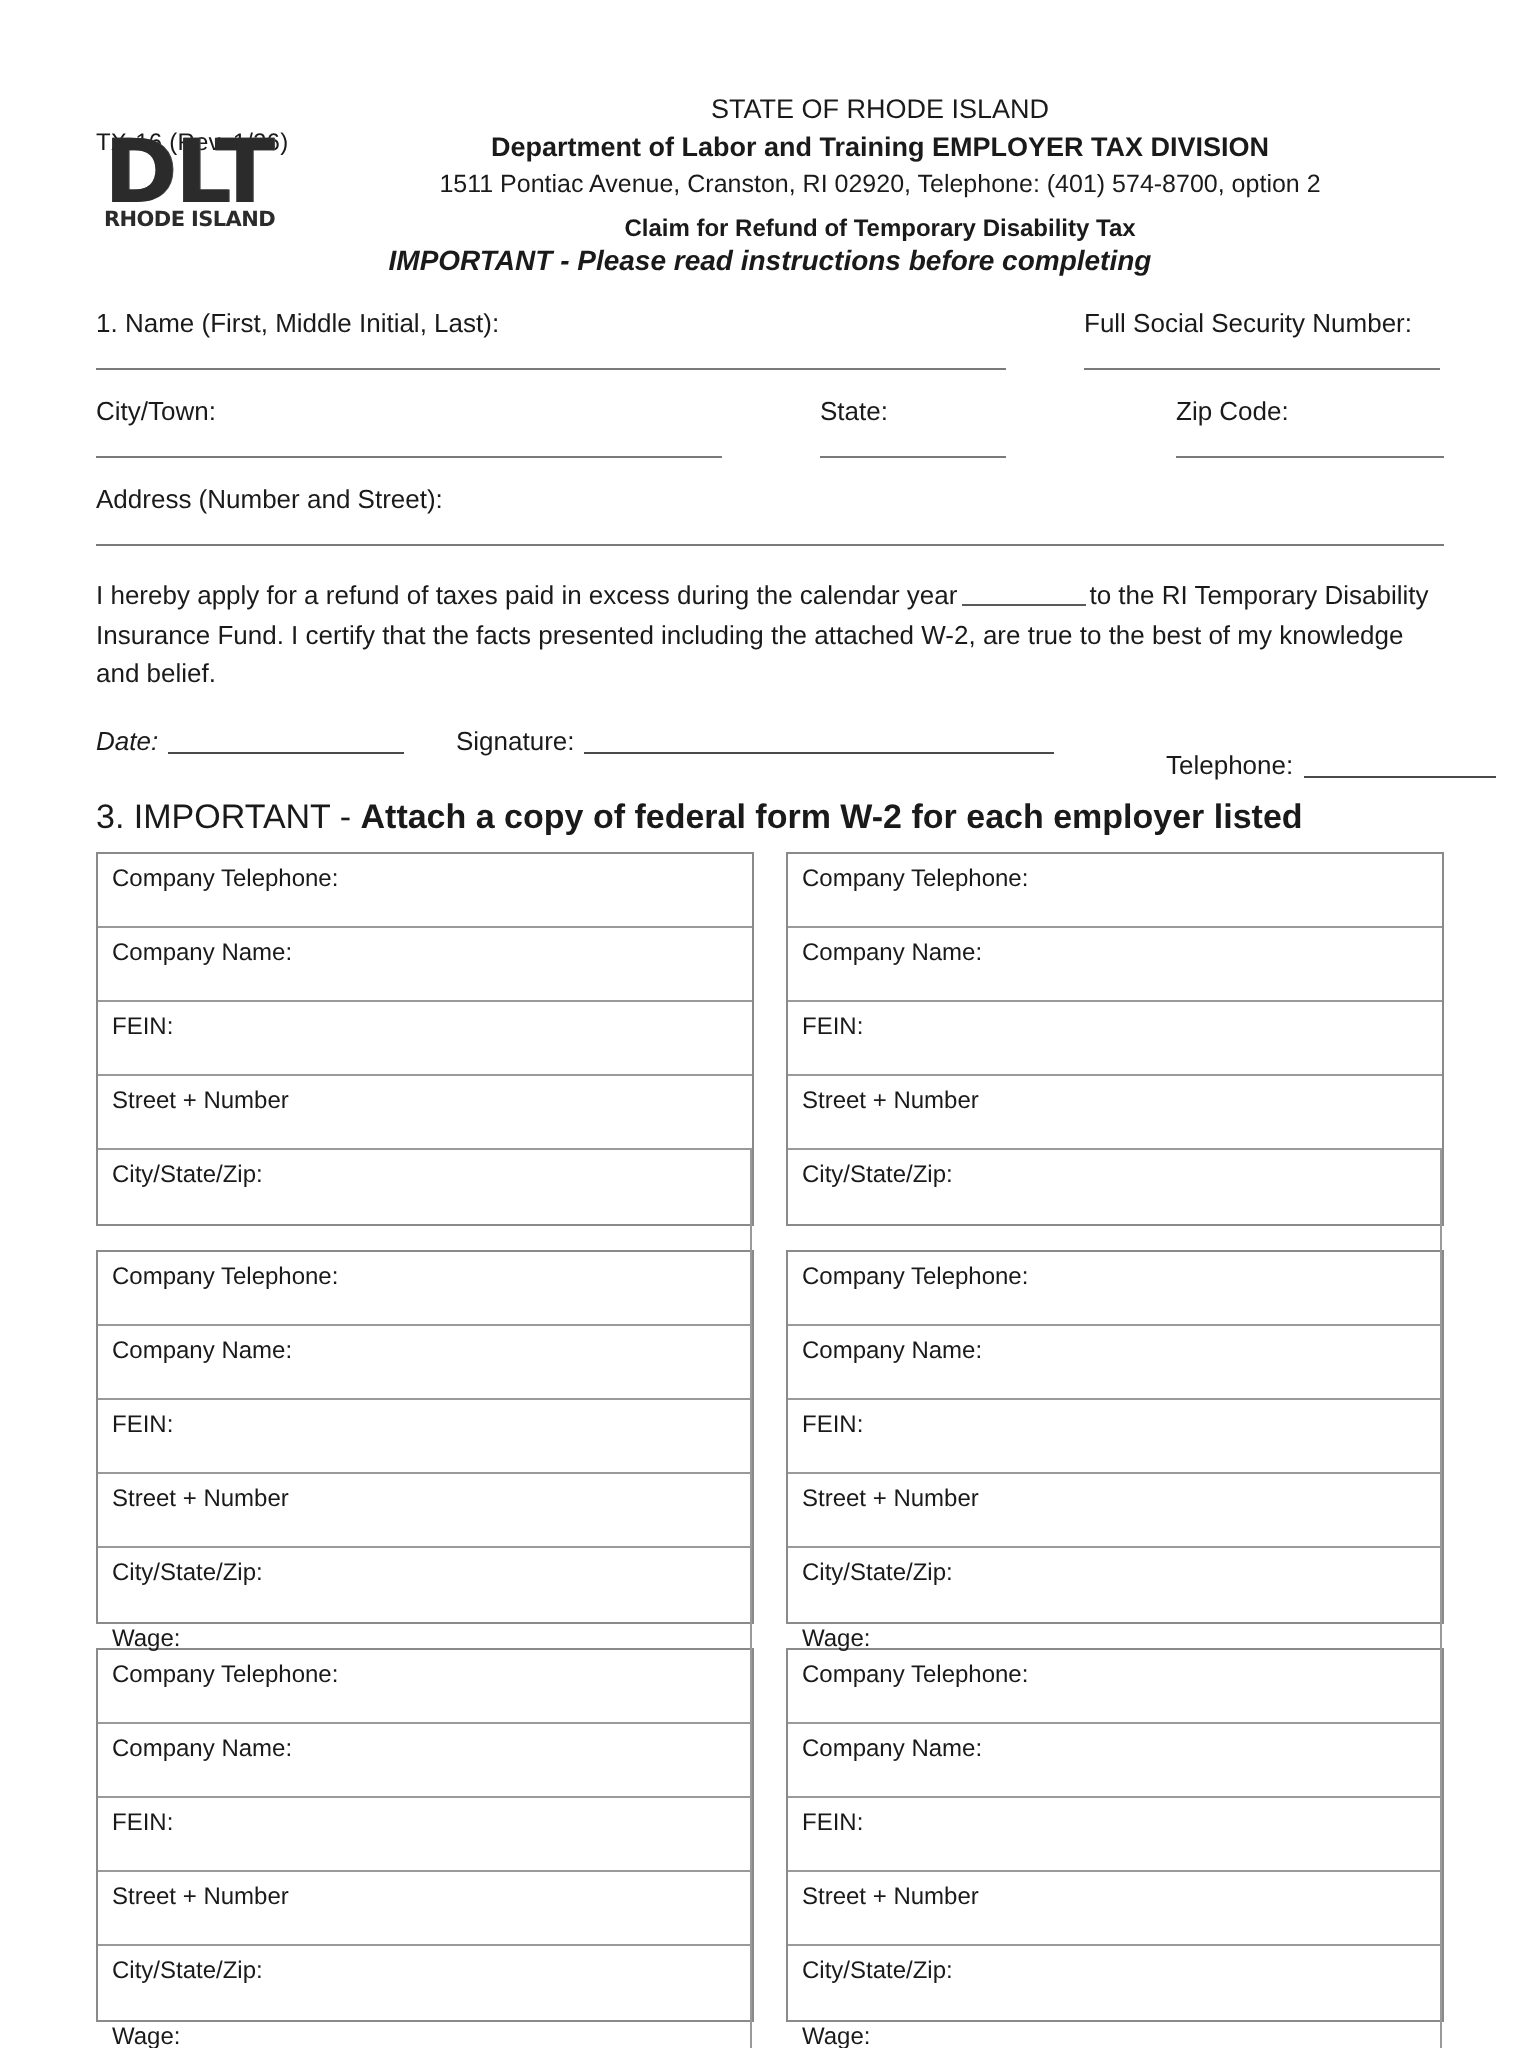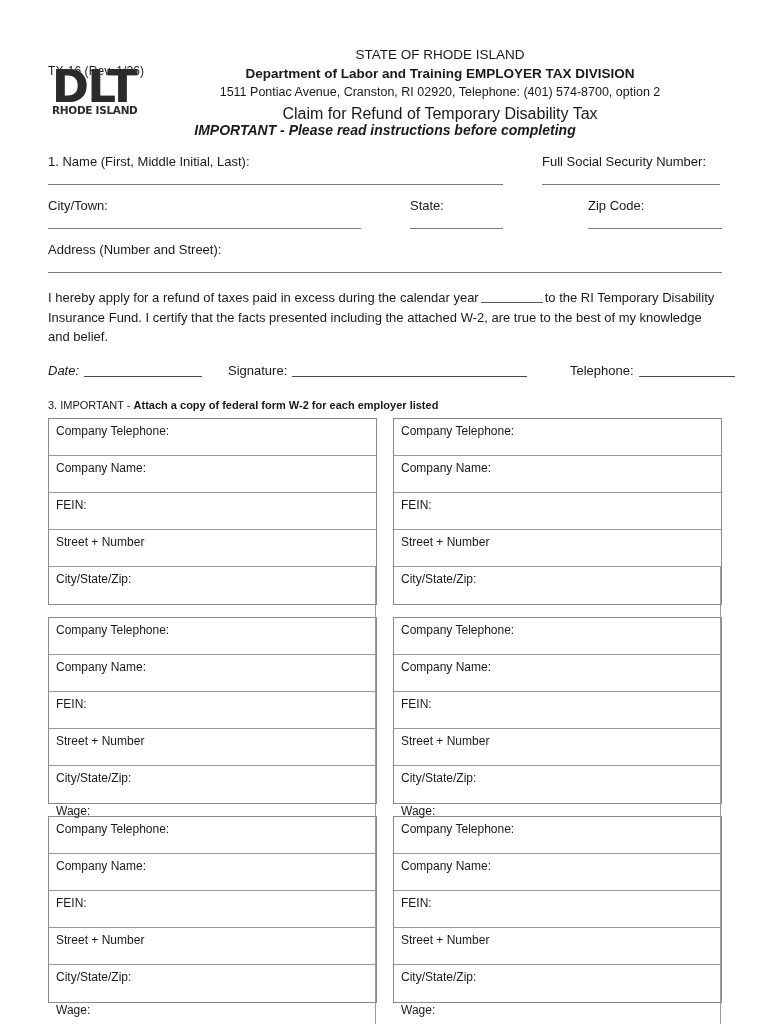--- a/index.html
+++ b/index.html
@@ -76,22 +76,22 @@
   .hdr-2 {
     font-size: 13.5px;
     font-weight: bold;
     line-height: 19px;
   }
   .hdr-3 {
     font-size: 12.5px;
     line-height: 18px;
   }
   .hdr-4 {
-    font-size: 16px;
-    font-weight: normal;
+    font-size: 12px;
+    font-weight: bold;
     line-height: 24px;
     margin-top: 1px;
   }
   .important-note {
     text-align: center;
     font-size: 14px;
     font-weight: bold;
     font-style: italic;
     margin-top: 17px;
   }
@@ -147,21 +147,21 @@
     display: inline-block;
     border-bottom: 1.6px solid #4a4a4a;
     height: 13px;
     margin-left: 5px;
     vertical-align: -2px;
   }
 
   .sec3 {
     padding: 0 48px;
     margin-top: 6px;
-    font-size: 11px;
+    font-size: 17px;
     white-space: nowrap;
   }
   .sec3 .b { font-weight: bold; }
 
   
   .emp-area {
     padding: 0 48px;
     margin-top: 7px;
   }
   .emp-group {
@@ -250,21 +250,21 @@
     </div>
   </div>
 
   <div class="sec2">
     <p><span>I hereby apply for a refund of taxes paid in excess during the calendar year</span><span class="blank-inline"></span><span>to the RI Temporary Disability Insurance Fund. I certify that the facts presented including the attached W-2, are true to the best of my knowledge and belief.</span></p>
   </div>
 
   <div class="sigrow">
     <div class="sigitem" style="left:48px;font-style:italic;"><span>Date:</span><span class="sigblank" style="width:118px;"></span></div>
     <div class="sigitem" style="left:228px;"><span>Signature:</span><span class="sigblank" style="width:235px;"></span></div>
-    <div class="sigitem" style="left:570px;"><span>Telephone:</span><span class="sigblank" style="width:96px;"></span></div>
+    <div class="sigitem" style="left:583px;margin-top:12px;"><span>Telephone:</span><span class="sigblank" style="width:96px;"></span></div>
   </div>
 
   <div class="sec3"><span>3. IMPORTANT - </span><span class="b">Attach a copy of federal form W-2 for each employer listed</span></div>
 
   <div class="emp-area">
 
     <div class="emp-group">
       <div class="emp-block">
         <div class="emp-row">
             <span class="cap">Company Telephone:</span>

